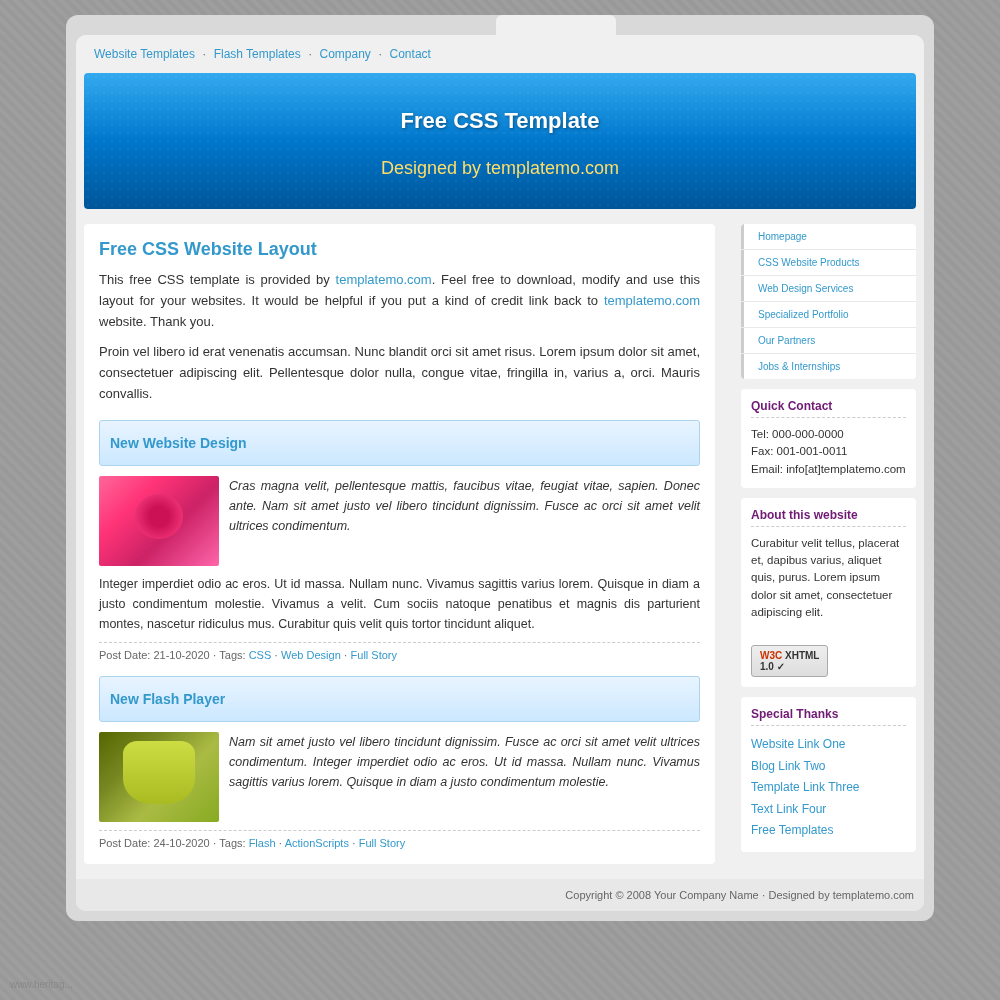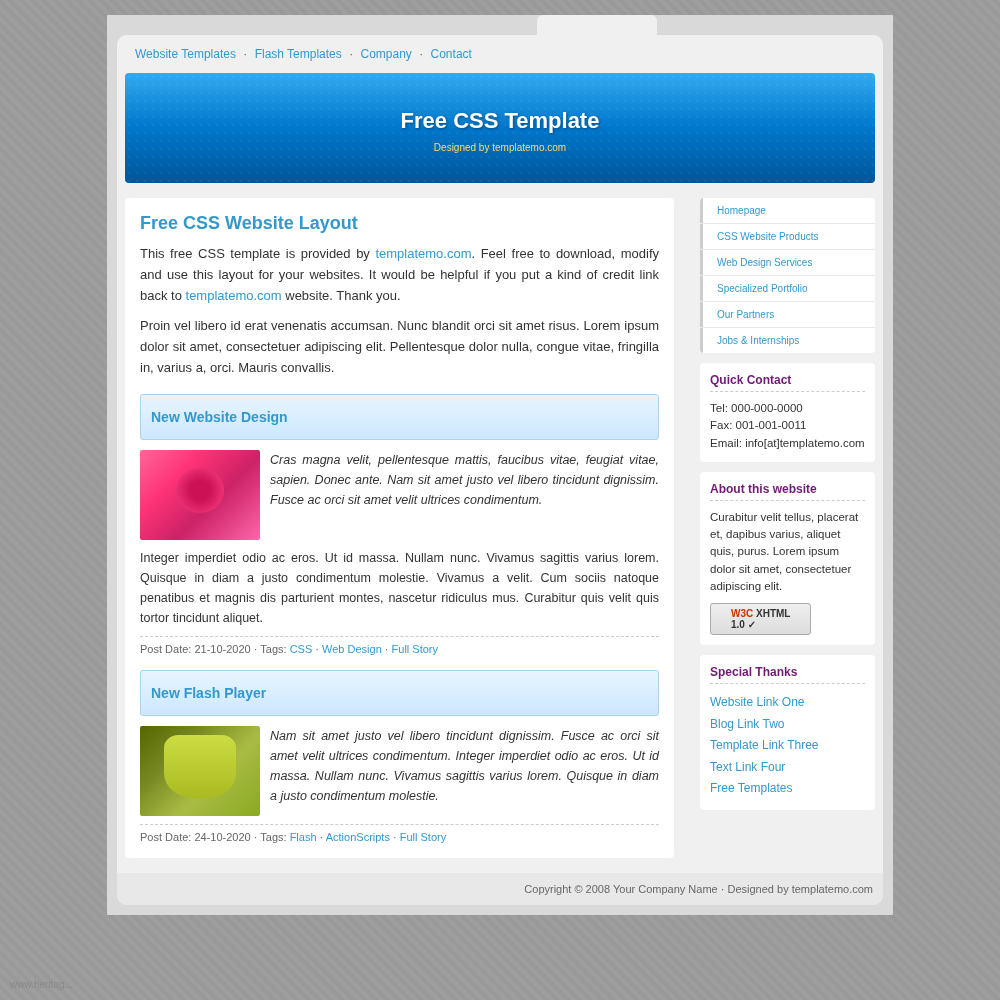--- a/index.html
+++ b/index.html
@@ -15,23 +15,23 @@
       font-family: Arial, Helvetica, sans-serif;
       font-size: 13px;
       color: #333;
       min-height: 1000px;
       display: flex;
       justify-content: center;
       align-items: flex-start;
       padding: 15px 0;
     }
     #outer-wrapper {
-      width: 786px;
+      width: 868px;
       background: #d9d9d9;
-      border-radius: 1px;
+      border-radius: 12px;
       padding: 0 0 0 0;
       position: relative;
     }
     #tab-top {
       width: 120px;
       height: 20px;
       background: #f0f0f0;
       border-radius: 6px 6px 0 0;
       margin-left: 430px;
     }
@@ -75,22 +75,22 @@
     #banner h1 {
       color: #fff;
       font-size: 22px;
       font-weight: bold;
       text-shadow: 1px 1px 3px rgba(0,0,0,0.4);
       position: relative;
       z-index: 1;
     }
     #banner p {
       color: #ffdd66;
-      font-size: 10px;
-      margin-top: 8px;
+      font-size: 18px;
+      margin-top: 24px;
       position: relative;
       z-index: 1;
     }
     
     #content-area {
       display: flex;
       gap: 0;
       padding: 15px 8px;
     }
     
@@ -237,25 +237,25 @@
       text-decoration: none;
       display: block;
       font-size: 12px;
       line-height: 1.8;
     }
     .w3c-badge {
       display: inline-block;
       background: linear-gradient(180deg, #eee 0%, #ddd 100%);
       border: 1px solid #aaa;
       border-radius: 3px;
-      padding: 4px 20px;
+      padding: 4px 8px;
       font-size: 10px;
       font-weight: bold;
       color: #333;
-      margin-top: 8px;
+      margin-top: 24px;
     }
     .w3c-badge span {
       color: #cc3300;
       font-weight: bold;
     }
     
     #footer {
       text-align: right;
       padding: 10px;
       font-size: 11px;

